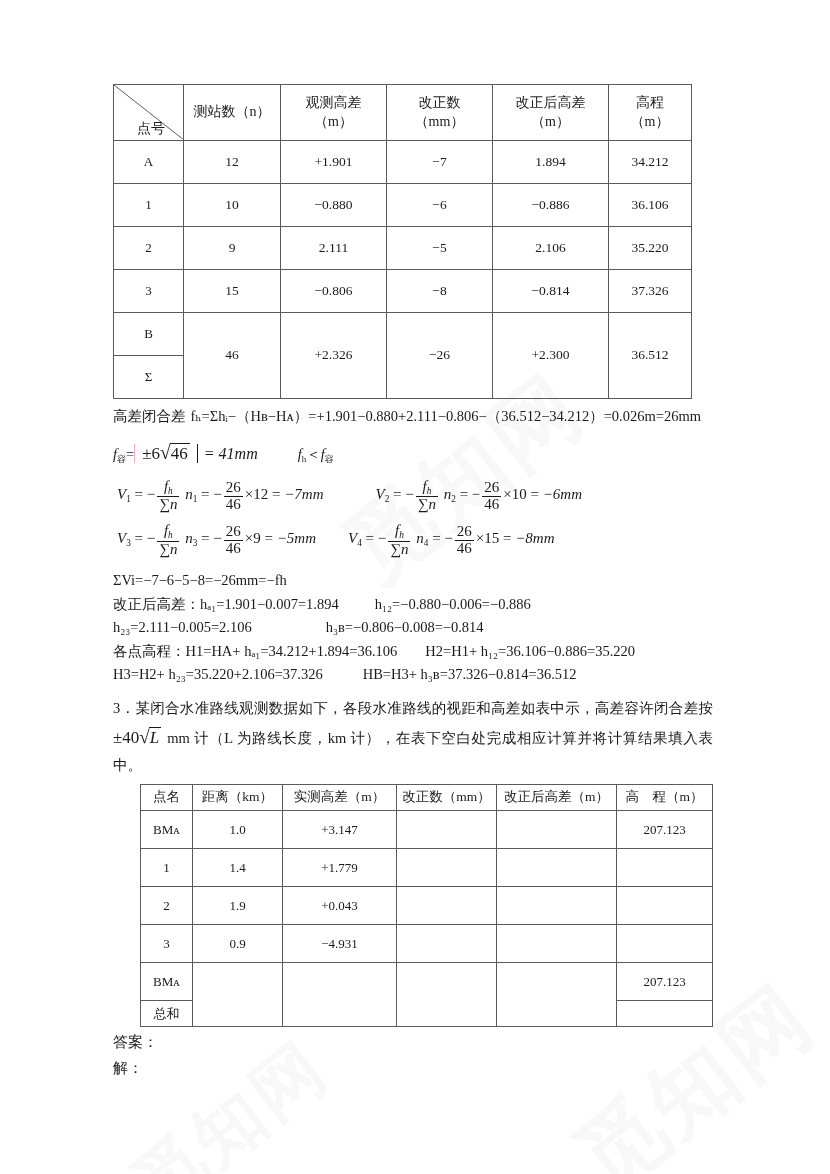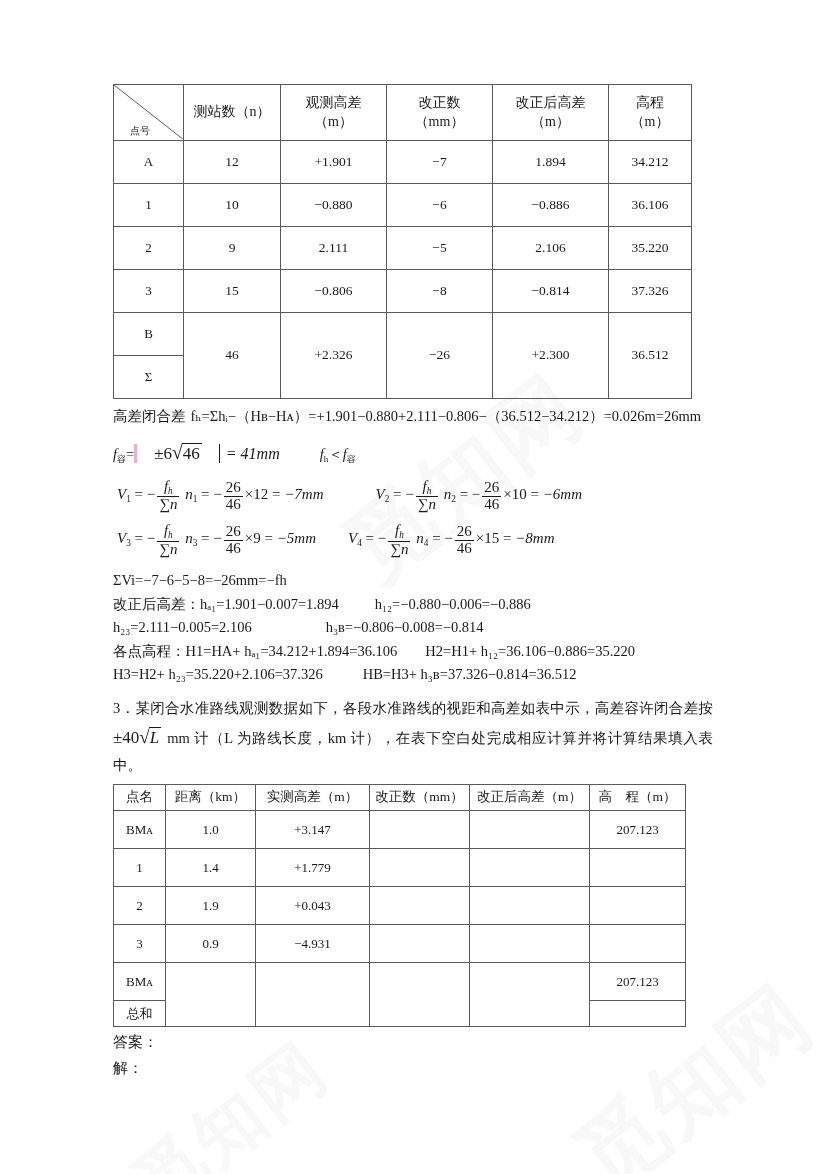--- a/index.html
+++ b/index.html
@@ -70,23 +70,23 @@
   .corner {
     position: relative;
     height: 55px;
   }
   .corner .diag {
     position: absolute;
     inset: 0;
   }
   .corner .lbl {
     position: absolute;
-    left: 16px;
+    left: 23px;
     bottom: 3px;
-    font-size: 10px;
+    font-size: 14px;
   }
   .hdr-two { line-height: 1.35; }
 
   
   .line {
     font-size: 14.5px;
     line-height: 1.62;
     white-space: nowrap;
   }
   sub { font-size: 0.62em; vertical-align: -0.28em; }
@@ -101,41 +101,42 @@
     margin: 0 2px;
   }
   .frac .num { display: block; border-bottom: 1px solid #1a1a1a; padding: 0 2px; }
   .frac .den { display: block; padding: 0 2px; }
   .sqrt {
     border-top: 1px solid #1a1a1a;
     padding: 0 2px 0 1px;
     margin-left: -1px;
   }
   .radsym { font-size: 1.15em; }
-  .bars { border-left: 3px solid #f9a8d4; border-right: 1px solid #1a1a1a; padding: 0 17px; }
+  .bars { border-left: 1px solid #f9a8d4; border-right: 1px solid #1a1a1a; padding: 0 7px; }
 
   .formula-row {
     display: flex;
     gap: 52px;
     font-size: 15px;
     margin: 10px 0 4px 4px;
   }
   .formula { white-space: nowrap; }
 
   
   .qtext {
     font-size: 14.5px;
     line-height: 1.72;
     width: 600px;
     text-align: justify;
   }
 
   
   #table2 {
     width: 550px;
+    margin-left: 27px;
     font-size: 13px;
   }
   #table2 td { height: 25px; }
   #table2 .hdr { height: 26px; font-size: 13.5px; }
   #table2 .ptcell { height: 38px; }
   #table2 .datacell { height: 38px; }
 
   .tail { margin-top: 4px; }
   .tail .line { font-size: 15px; line-height: 1.7; font-family: Liberation Mono, monospace; }
 </style>

